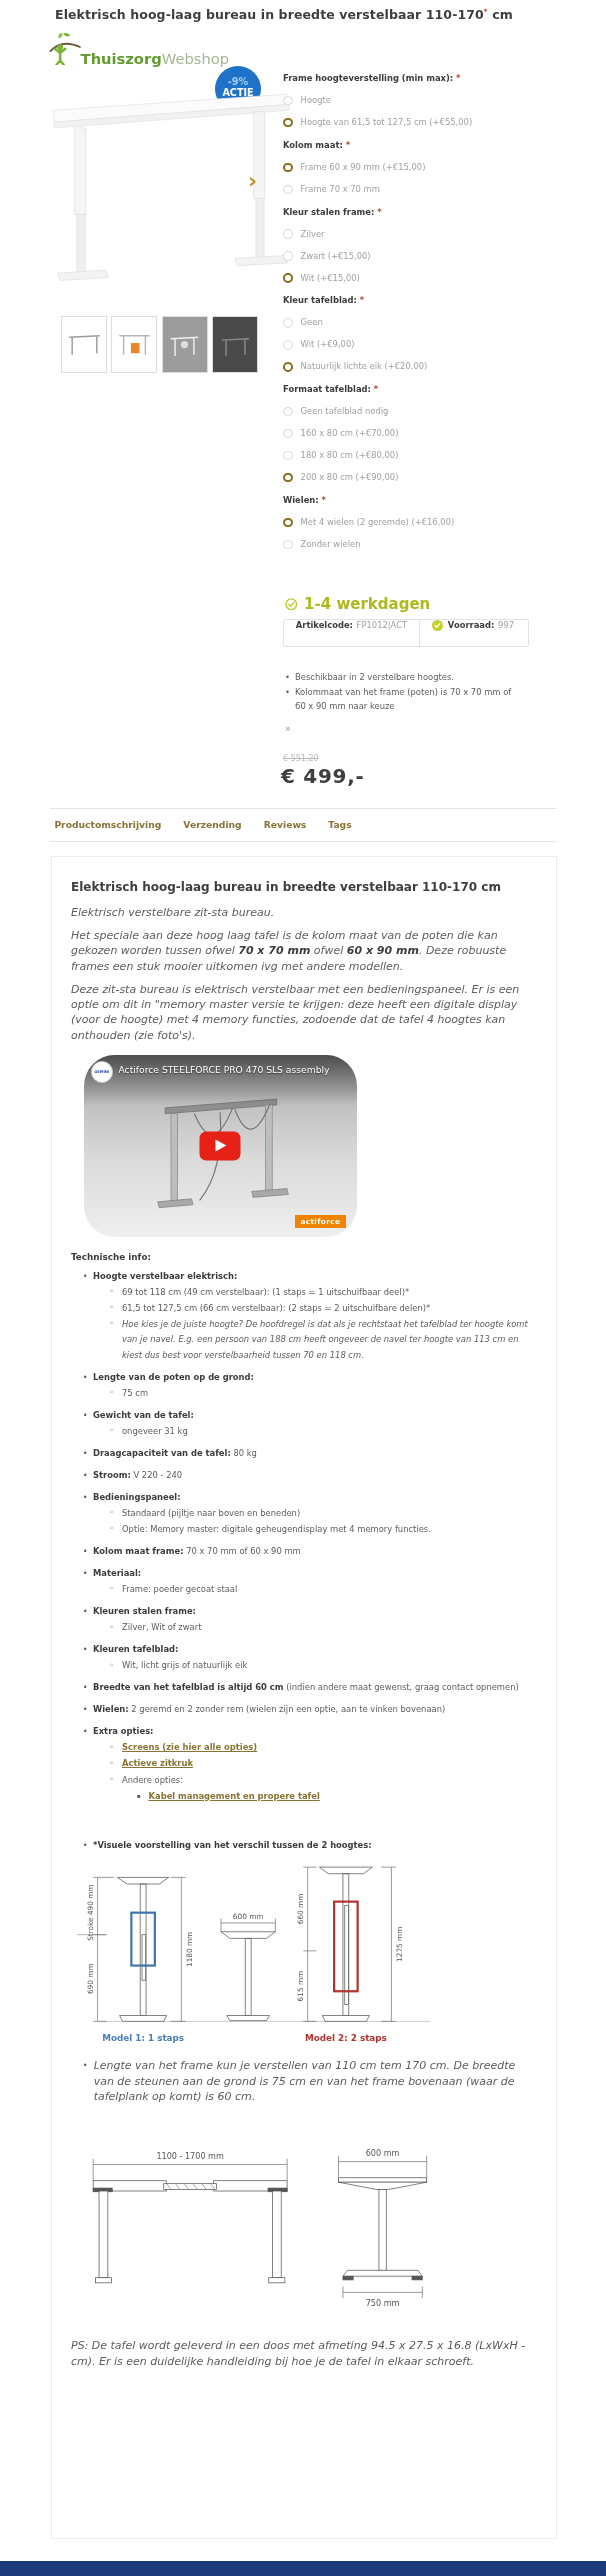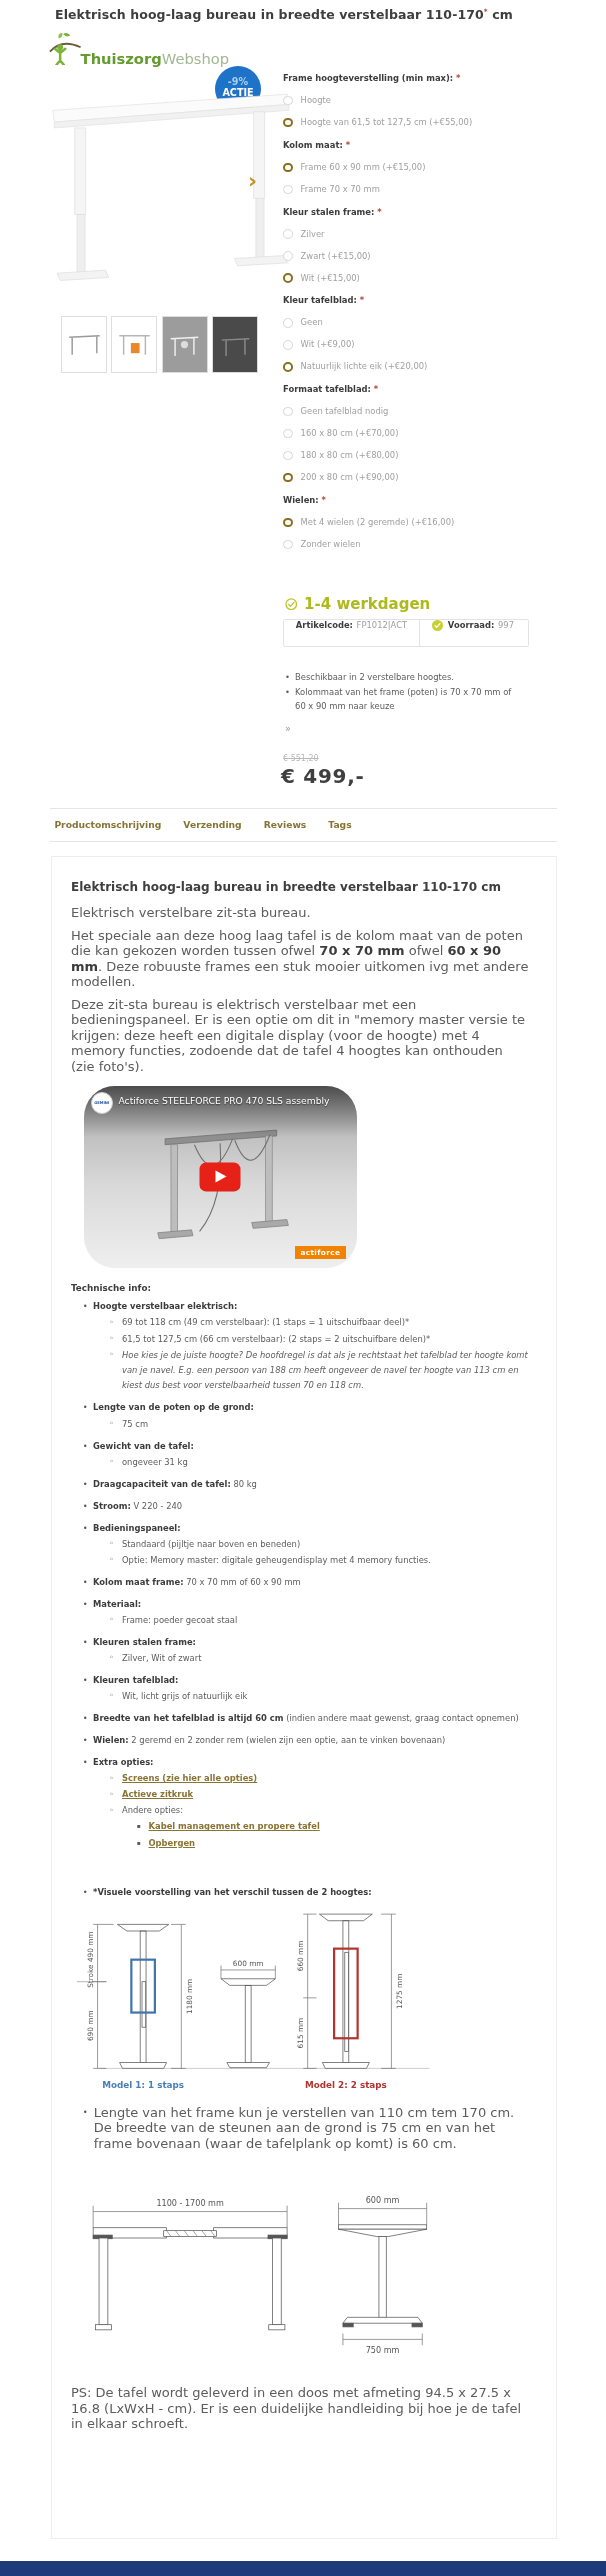--- a/index.html
+++ b/index.html
@@ -54,21 +54,21 @@
   .price-old { position:absolute; left:283px; top:754px; font-size:8px; color:#b9b9b9; text-decoration:line-through; }
   .price-new { position:absolute; left:281px; top:764px; font-size:20px; font-weight:bold; color:#3f3f3f; letter-spacing:0.7px; }
 
   
   .tabs { position:absolute; left:50px; top:808px; width:507px; border-top:0.7px solid #e5e5e5; border-bottom:0.7px solid #e5e5e5; display:flex; align-items:center; padding:10.3px 4.4px; gap:22px; }
   .tab { font-size:9.2px; font-weight:bold; color:#867436; cursor:pointer; white-space:nowrap; }
 
   
   .card { position:absolute; left:51px; top:856px; width:506px; height:1683px; border:0.7px solid #ededed; background:#fff; padding:22px 19px 0 19px; }
   .card h2 { font-size:12px; font-weight:bold; color:#3e3e3e; line-height:16px; }
-  .card p { font-size:13px; line-height:15.4px; color:#5c5c5c; }
+  .card p { font-size:11px; line-height:15.4px; color:#5c5c5c;font-style:italic; }
   .card .p1 { margin-top:10.3px; }
   .card .p2, .card .p3 { margin-top:7.3px; width:459px; }
   .card b { color:#3c3c3c; }
 
   
   .video { position:relative; margin:11.8px 0 0 12.5px; width:273px; height:182px; background:linear-gradient(180deg,#a8a8a8 0%,#d9d9d9 55%,#efefef 100%); overflow:hidden; cursor:pointer;border-radius:31px; }
   .video .shade { position:absolute; left:0; top:0; width:100%; height:51px; background:linear-gradient(180deg,rgba(0,0,0,.55),rgba(0,0,0,0)); }
   .video .vtitle { position:absolute; left:35px; top:8.8px; color:#fff; font-size:9.2px; text-shadow:0 0.7px 1.5px rgba(0,0,0,.6); white-space:nowrap; }
   .video .avatar { position:absolute; left:7.3px; top:5.9px; width:22px; height:22px; border-radius:50%; background:#fff; display:flex; align-items:center; justify-content:center; font-size:3.7px; font-weight:bold; color:#1e4fa0; border:0.7px solid #ccc; }
   .play-btn { position:absolute; left:50%; top:50%; transform:translate(-50%,-50%); width:41px; height:29px; background:#e62117; border-radius:6.6px; display:flex; align-items:center; justify-content:center; }
@@ -360,21 +360,20 @@
       </li>
       <li class="l1" style="width:456px"><span class="bullet1">•</span><span class="b">Breedte van het tafelblad is altijd 60 cm</span><span> (indien andere maat gewenst, graag contact opnemen)</span></li>
       <li class="l1" style="width:470px"><span class="bullet1">•</span><span class="b">Wielen:</span><span> 2 geremd en 2 zonder rem (wielen zijn een optie, aan te vinken bovenaan)</span></li>
       <li class="l1"><span class="bullet1">•</span><span class="b">Extra opties:</span>
         <ul>
           <li class="l2"><span class="bullet2">◦</span><a class="lnk">Screens (zie hier alle opties)</a></li>
           <li class="l2"><span class="bullet2">◦</span><a class="lnk">Actieve zitkruk</a></li>
           <li class="l2"><span class="bullet2">◦</span><span>Andere opties:</span>
             <ul>
               <li class="l3"><span class="bullet3">▪</span><a class="lnk">Kabel management en propere tafel</a></li>
-              <li class="l3"><span class="bullet3">▪</span><a class="lnk">Opbergen</a></li>
             </ul>
           </li>
         </ul>
       </li>
       <li class="l1 vh"><span class="bullet1">•</span><span class="b">*Visuele voorstelling van het verschil tussen de 2 hoogtes:</span></li>
     </ul>
 
     <div class="diag">
       <svg width="382" height="190" viewBox="0 0 520 258">
         <line x1="0" y1="100" x2="40" y2="100" stroke="#999"></line>

